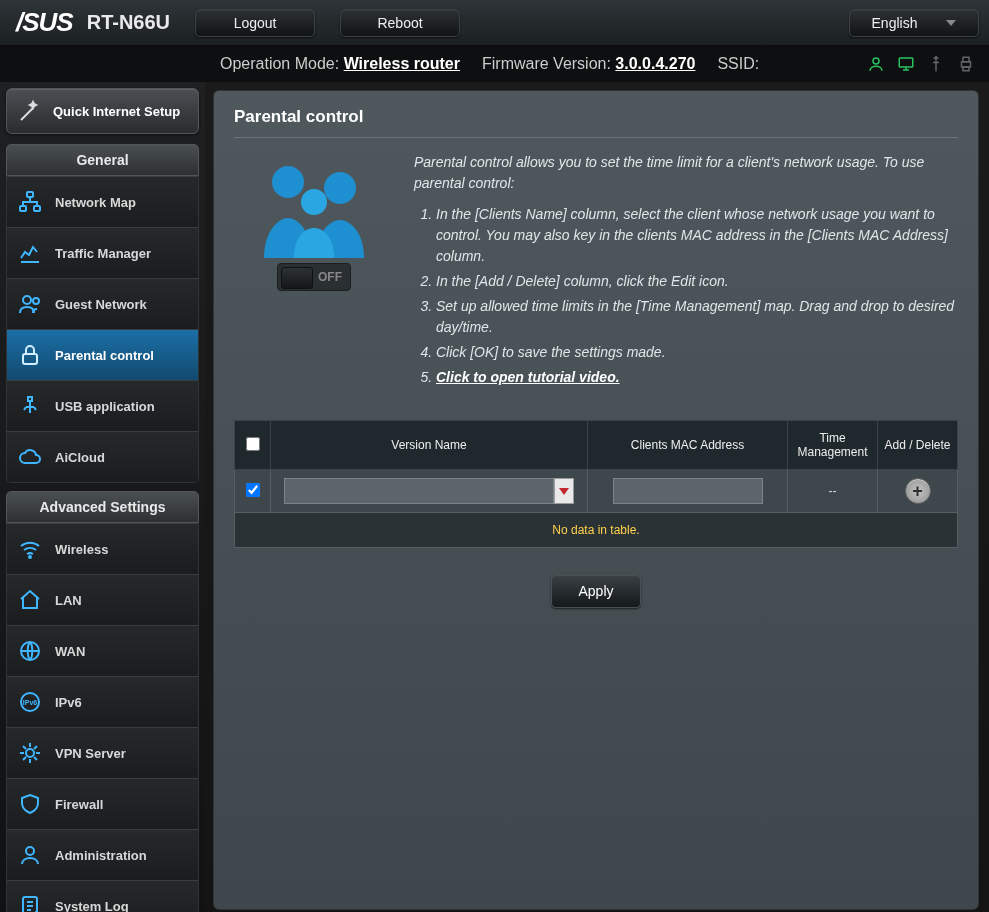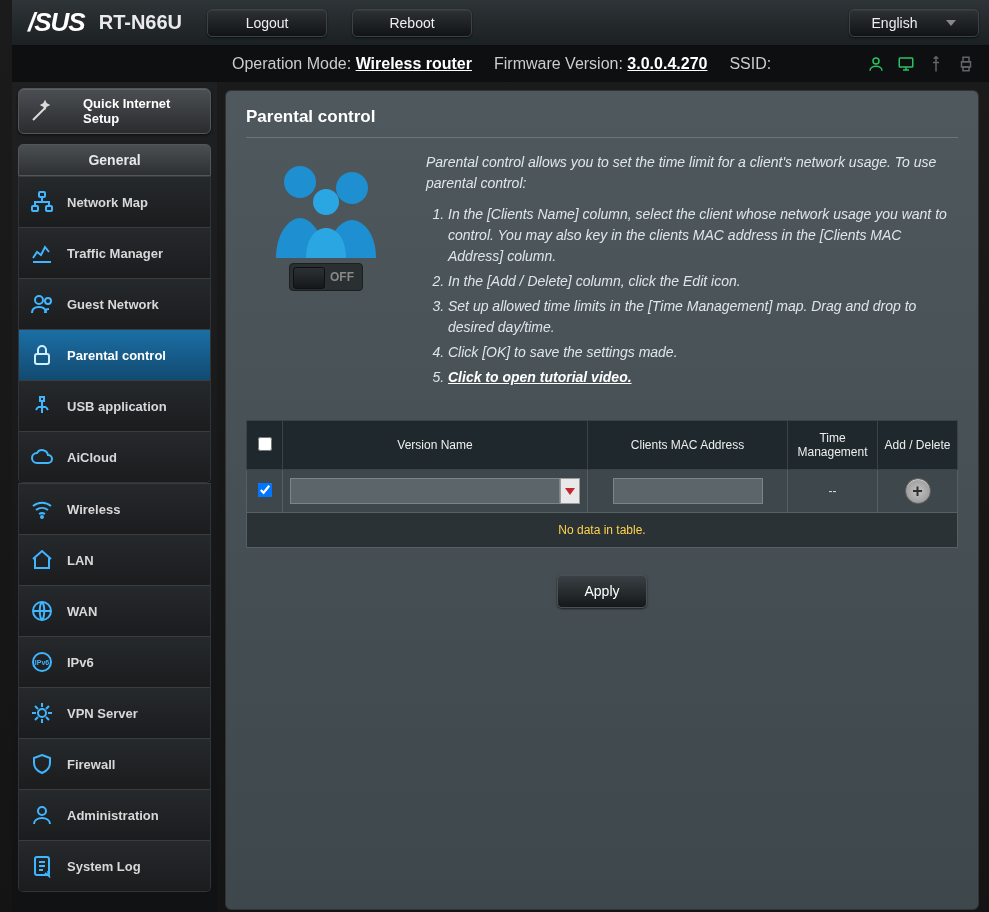--- a/index.html
+++ b/index.html
@@ -9,21 +9,20 @@
   color: #ddd;
   width: 989px;
   height: 912px;
   overflow: hidden;
 }
 .wrapper {
   width: 989px;
   height: 912px;
   background: linear-gradient(#1b1b1b,#141414);
   position: relative;
-  padding-left: 12px;
 }
 
 .topbar {
   height: 46px;
   background: linear-gradient(#2e3437,#1b2022);
   display: flex;
   align-items: center;
   padding: 0 10px;
   border-bottom: 1px solid #0c0c0c;
 }
@@ -87,21 +86,21 @@
   height: calc(912px - 46px);
 }
 .sidebar {
   width: 205px;
   padding: 6px 6px 6px 6px;
   background: linear-gradient(#1f2022,#101112);
 }
 .qis-btn {
   display:flex;
   align-items:center;
-  gap:28px;
+  gap:10px;
   background: linear-gradient(#4b4f53,#2a2c2e);
   border:1px solid #555;
   border-radius:6px;
   color:#fff;
   font-weight:bold;
   font-size:13px;
   padding:8px 10px;
   margin-bottom:10px;
   cursor:pointer;
   box-shadow:0 1px 3px rgba(0,0,0,.6), inset 0 1px 0 rgba(255,255,255,.1);
@@ -314,20 +313,21 @@
           <div class="menu-item">
             <span class="micon">
               <svg width="24" height="24" viewBox="0 0 24 24" stroke="#3fb6ff" stroke-width="2" fill="none">
                 <path d="M7 18a5 5 0 010-10 6 6 0 0111 2 4 4 0 010 8H7z"></path>
               </svg>
             </span>
             <span>AiCloud</span>
           </div>
         </div>
 
+  <div class="sec-hdr">Advanced Settings</div>
   <div class="menu" id="menu-advanced">
           <div class="menu-item">
             <span class="micon">
               <svg width="24" height="24" viewBox="0 0 24 24" stroke="#3fb6ff" stroke-width="2" fill="none">
                 <path d="M3 9a14 14 0 0118 0"></path>
                 <path d="M6 13a10 10 0 0112 0"></path>
                 <path d="M9 17a6 6 0 016 0"></path>
                 <circle cx="12" cy="20" r="1" fill="#3fb6ff"></circle>
               </svg>
             </span>

